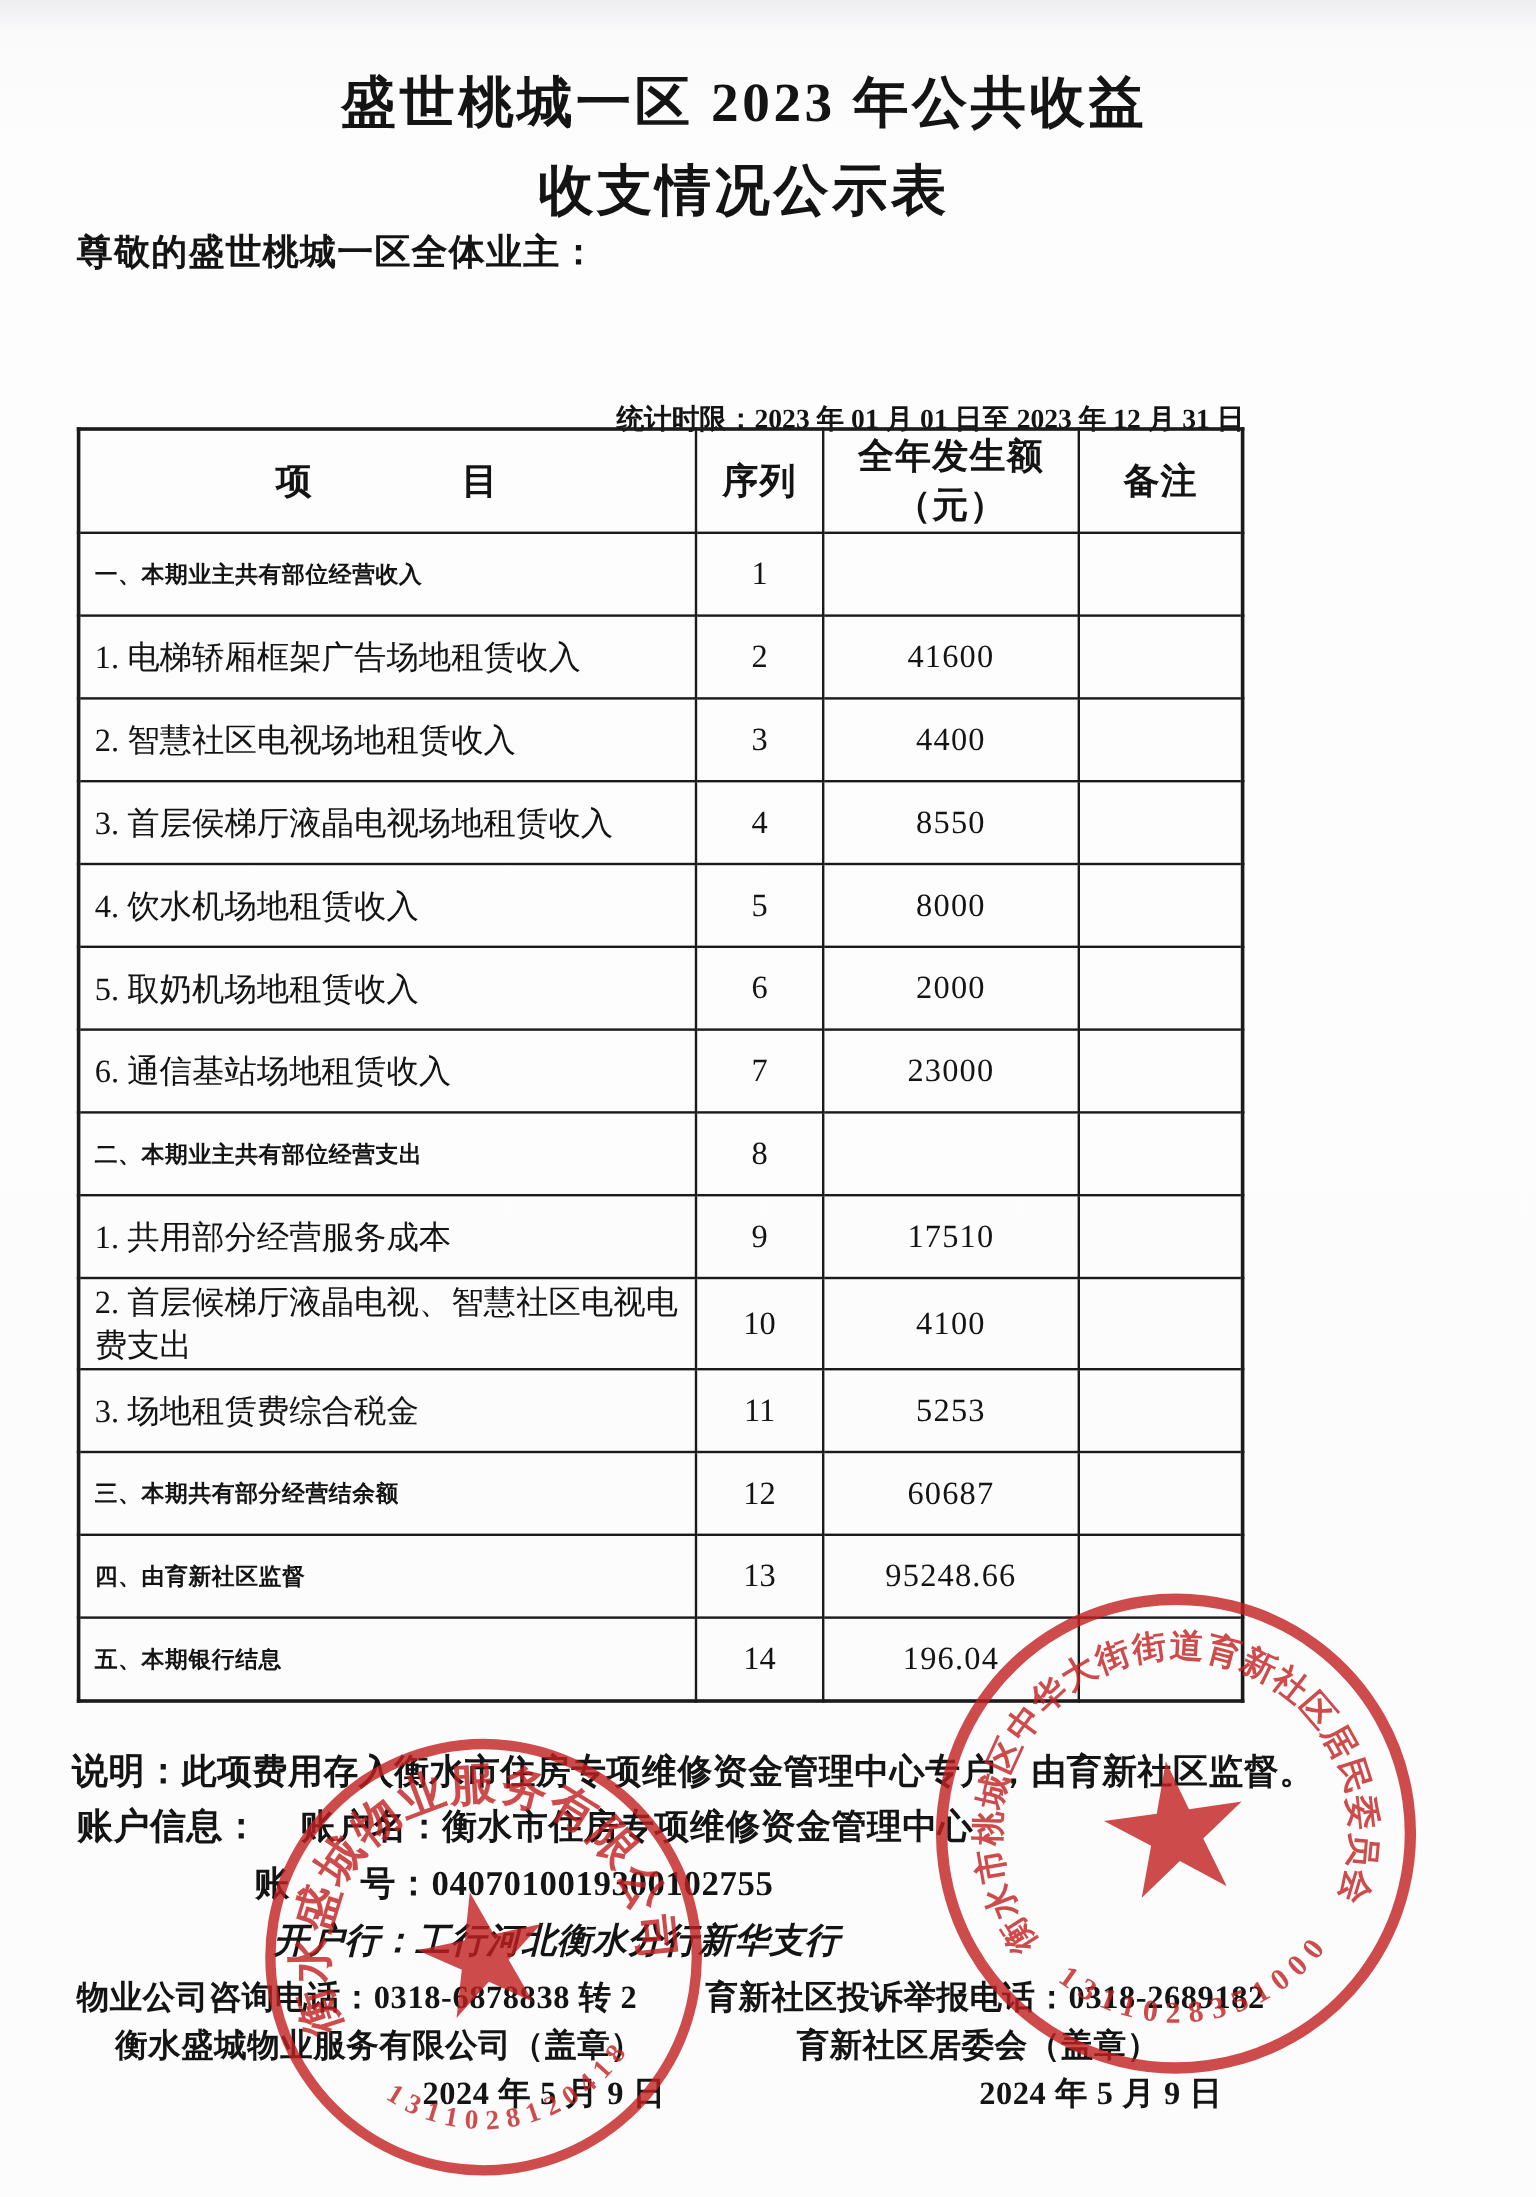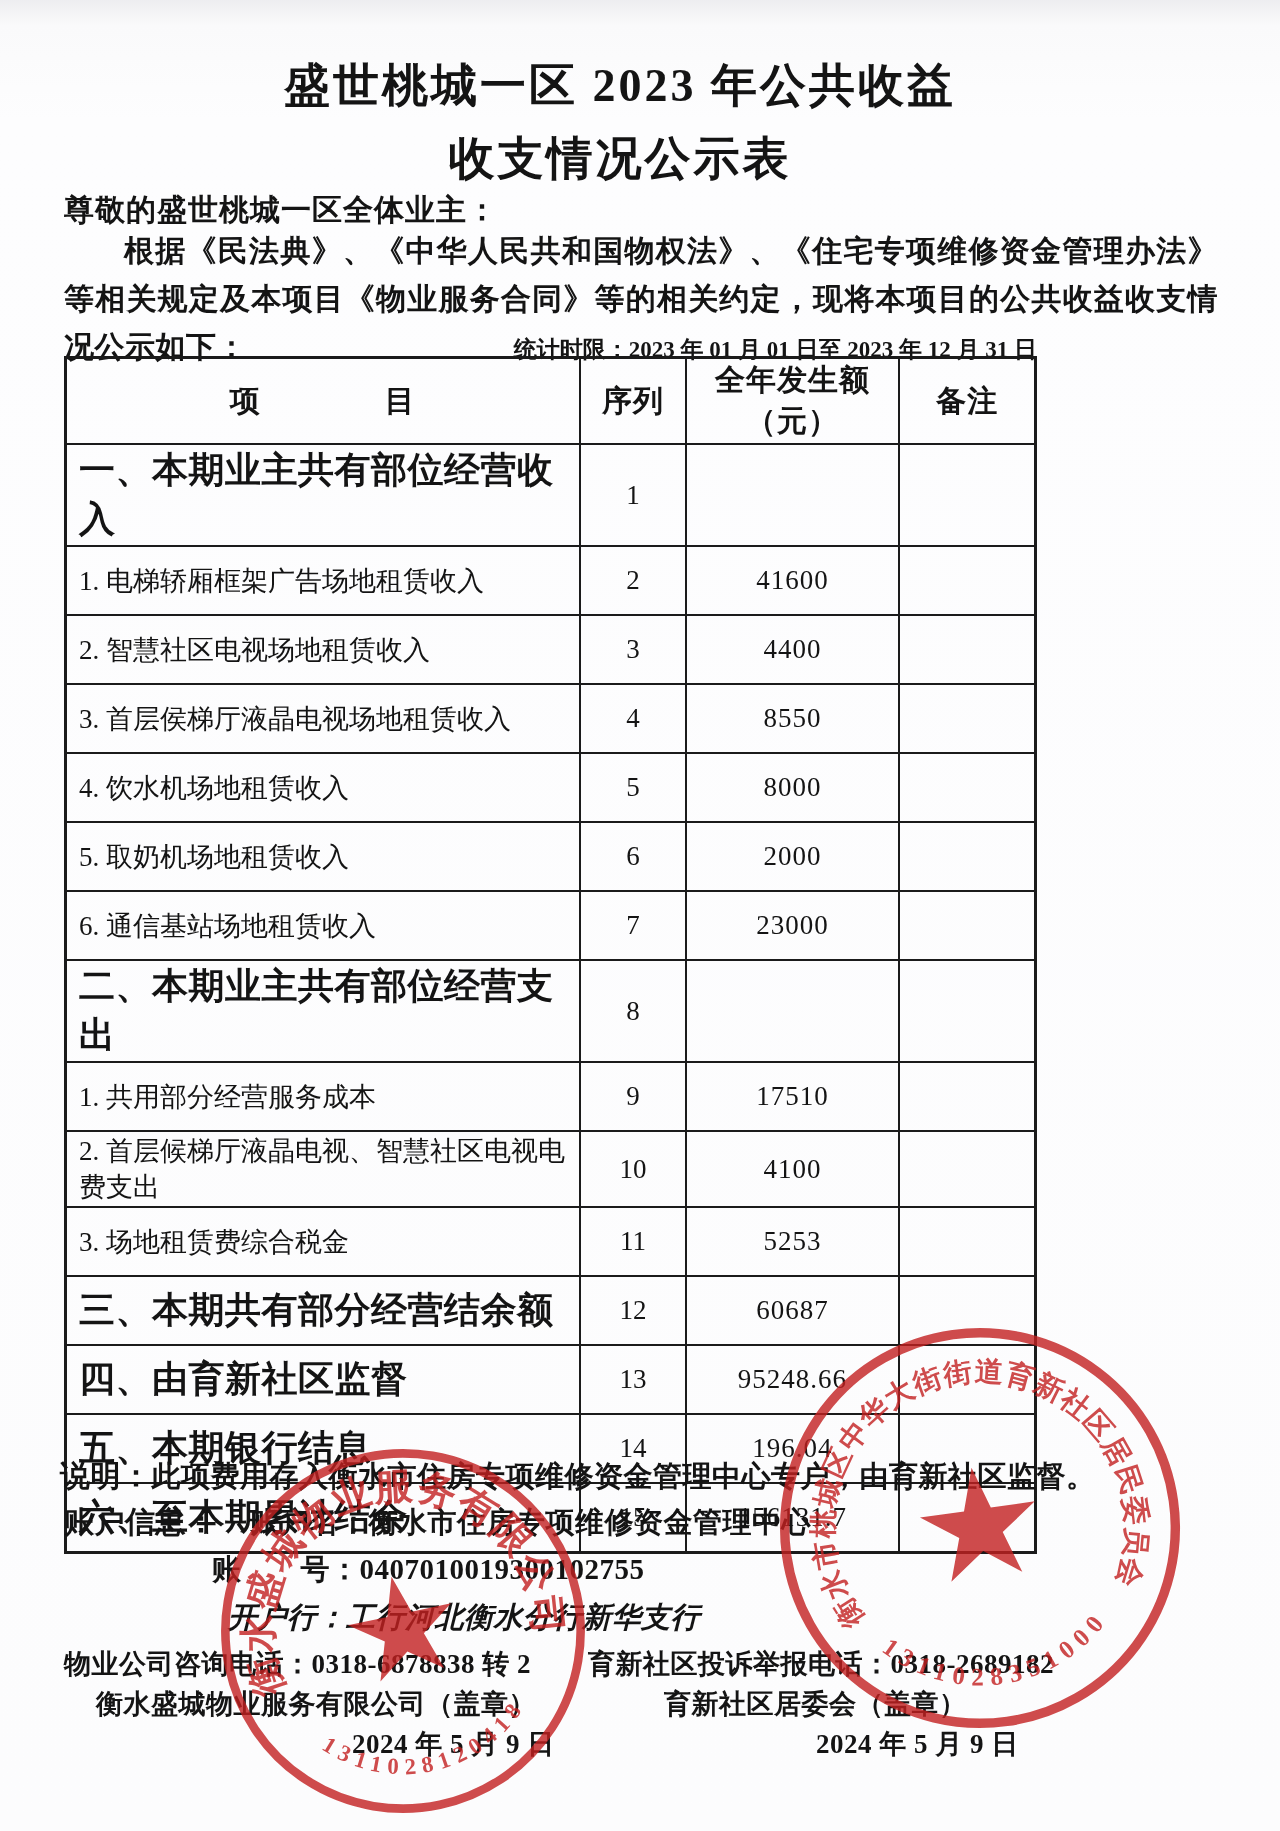--- a/index.html
+++ b/index.html
@@ -17,21 +17,21 @@
 
   table.main{position:absolute;top:356px;left:64px;width:973px;border-collapse:collapse;
     border:3px solid #1b1b1b;table-layout:fixed;}
   .main th,.main td{border:2px solid #1b1b1b;overflow:hidden;}
   .main th{height:52px;font-size:30px;font-weight:700;letter-spacing:1px;}
   .main td{height:65px;font-size:27px;font-weight:500;}
   .c-item{width:53.6%;text-align:left;padding-left:12px;}
   .c-seq{width:10.6%;text-align:center;}
   .c-amt{width:22%;text-align:center;letter-spacing:1px;}
   .c-rmk{width:13.8%;}
-  tr.sec .c-item{font-weight:700;font-size:36px;letter-spacing:.5px;margin-top:32px;}
+  tr.sec .c-item{font-weight:700;font-size:19px;letter-spacing:.5px;margin-top:32px;}
 
   .line{position:absolute;font-size:28px;font-weight:600;white-space:nowrap;letter-spacing:.5px;}
   .bold{font-weight:700;}
   .note-line{top:1456px;left:60px;font-size:29px;}
   .note-line .lbl{font-size:30px;font-weight:700;}
   .acct-line1{top:1502px;left:64px;font-size:29px;}
   .acct-line1 .lbl{font-size:30px;font-weight:700;}
   .acct-line1 .sub{margin-left:34px;}
   .acct-line2{top:1550px;left:212px;font-size:29px;}
   .acct-line3{top:1598px;left:228px;font-size:29px;font-style:italic;}
@@ -54,21 +54,20 @@
 <body>
 
 <div class="page">
 
   <div class="title">
     <div>盛世桃城一区 2023 年公共收益</div>
     <div>收支情况公示表</div>
   </div>
 
   <div class="salutation">尊敬的盛世桃城一区全体业主：</div>
-  <div class="intro">根据《民法典》、《中华人民共和国物权法》、《住宅专项维修资金管理办法》等相关规定及本项目《物业服务合同》等的相关约定，现将本项目的公共收益收支情况公示如下：</div>
   <div class="period">统计时限：2023 年 01 月 01 日至 2023 年 12 月 31 日</div>
 
   <table class="main">
     <thead>
       <tr>
         <th class="c-item" style="text-align:center;padding-left:0;">项　　　　目</th>
         <th class="c-seq">序列</th>
         <th class="c-amt">全年发生额（元）</th>
         <th class="c-rmk">备注</th>
       </tr>
@@ -149,26 +148,20 @@
       <tr class="sec">
         <td class="c-item">四、由育新社区监督</td>
         <td class="c-seq">13</td>
         <td class="c-amt">95248.66</td>
         <td class="c-rmk"></td>
       </tr>
       <tr class="sec">
         <td class="c-item">五、本期银行结息</td>
         <td class="c-seq">14</td>
         <td class="c-amt">196.04</td>
-        <td class="c-rmk"></td>
-      </tr>
-      <tr class="sec">
-        <td class="c-item">六、至本期累计结余</td>
-        <td class="c-seq">15</td>
-        <td class="c-amt">156131.7</td>
         <td class="c-rmk"></td>
       </tr>
     </tbody>
   </table>
 
   <div class="line note-line">
     <span class="lbl">说明：</span><span>此项费用存入衡水市住房专项维修资金管理中心专户，由育新社区监督。</span>
   </div>
 
   <div class="line acct-line1">

